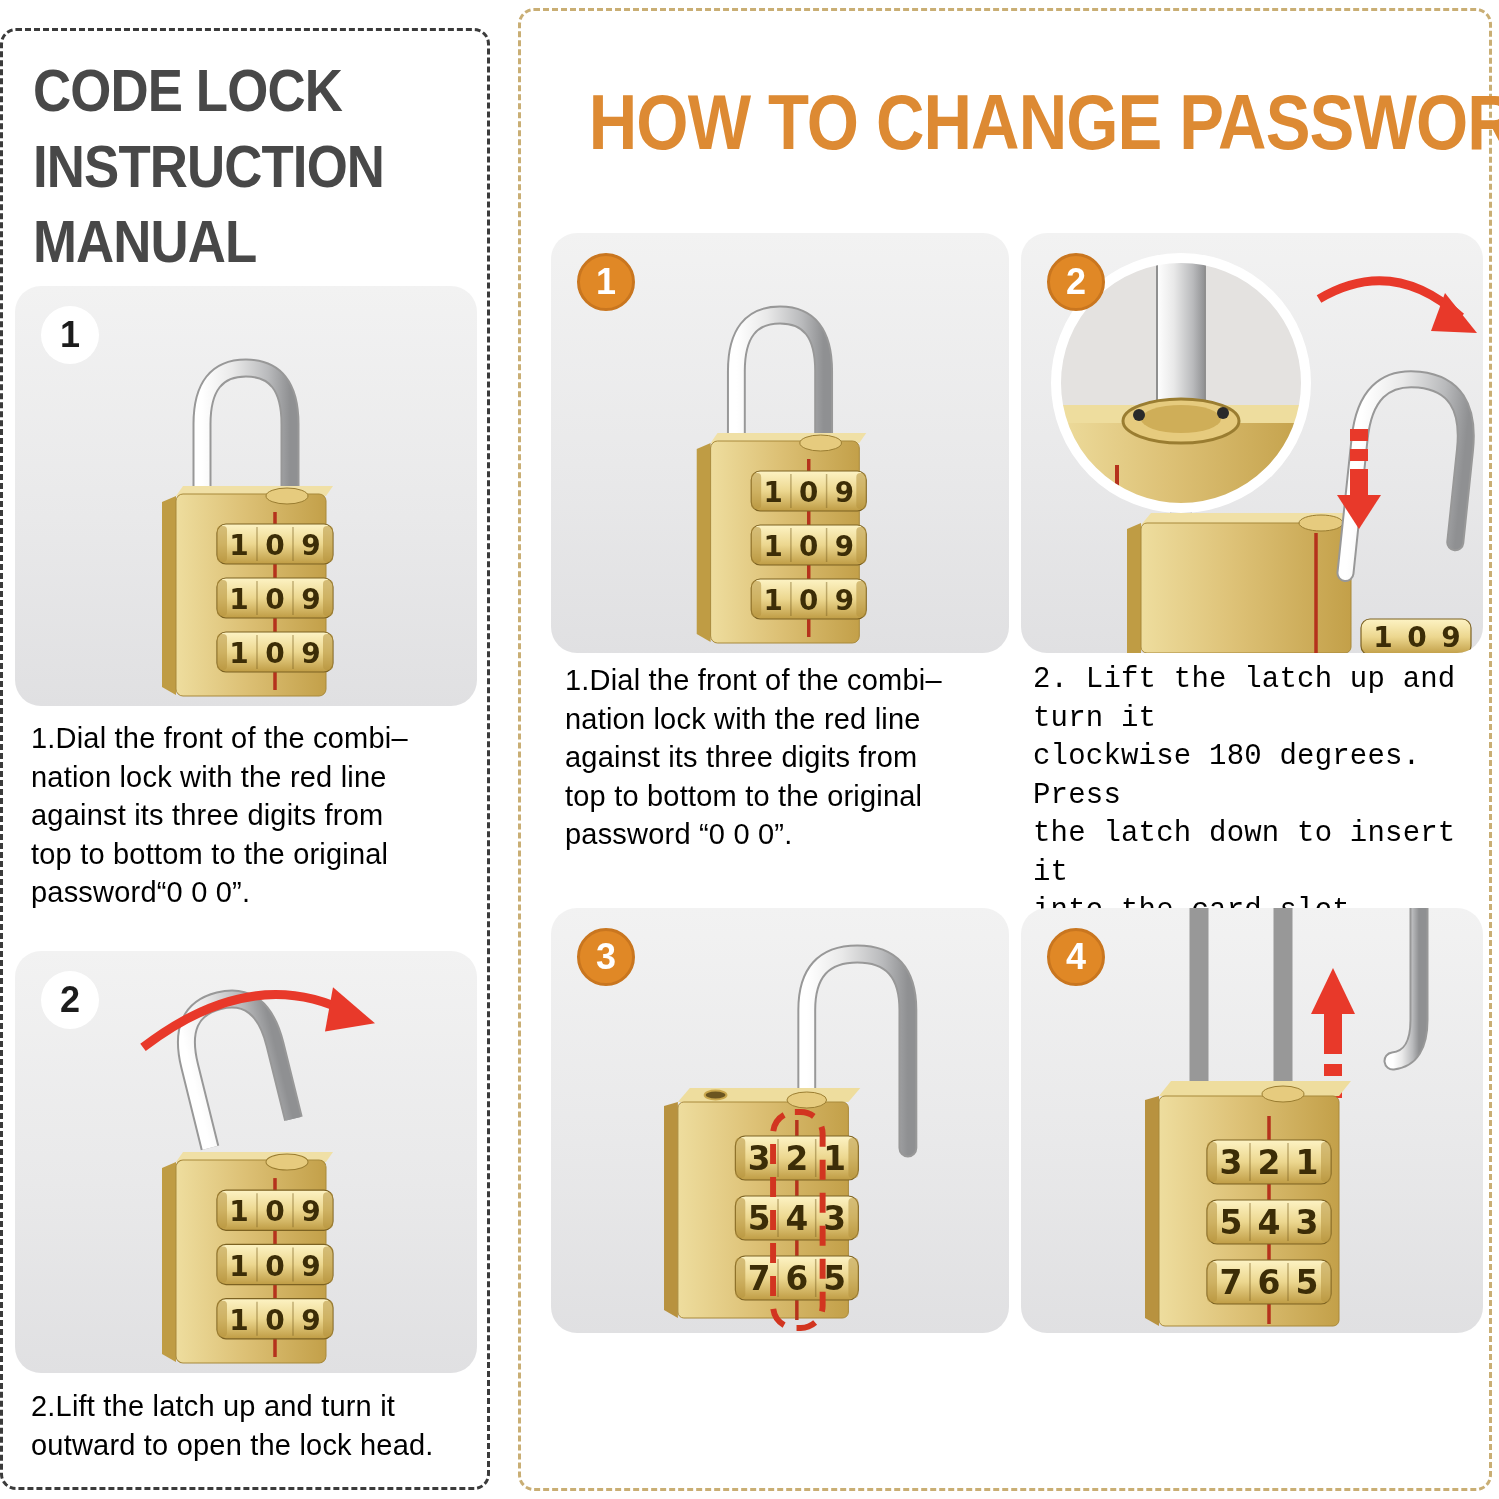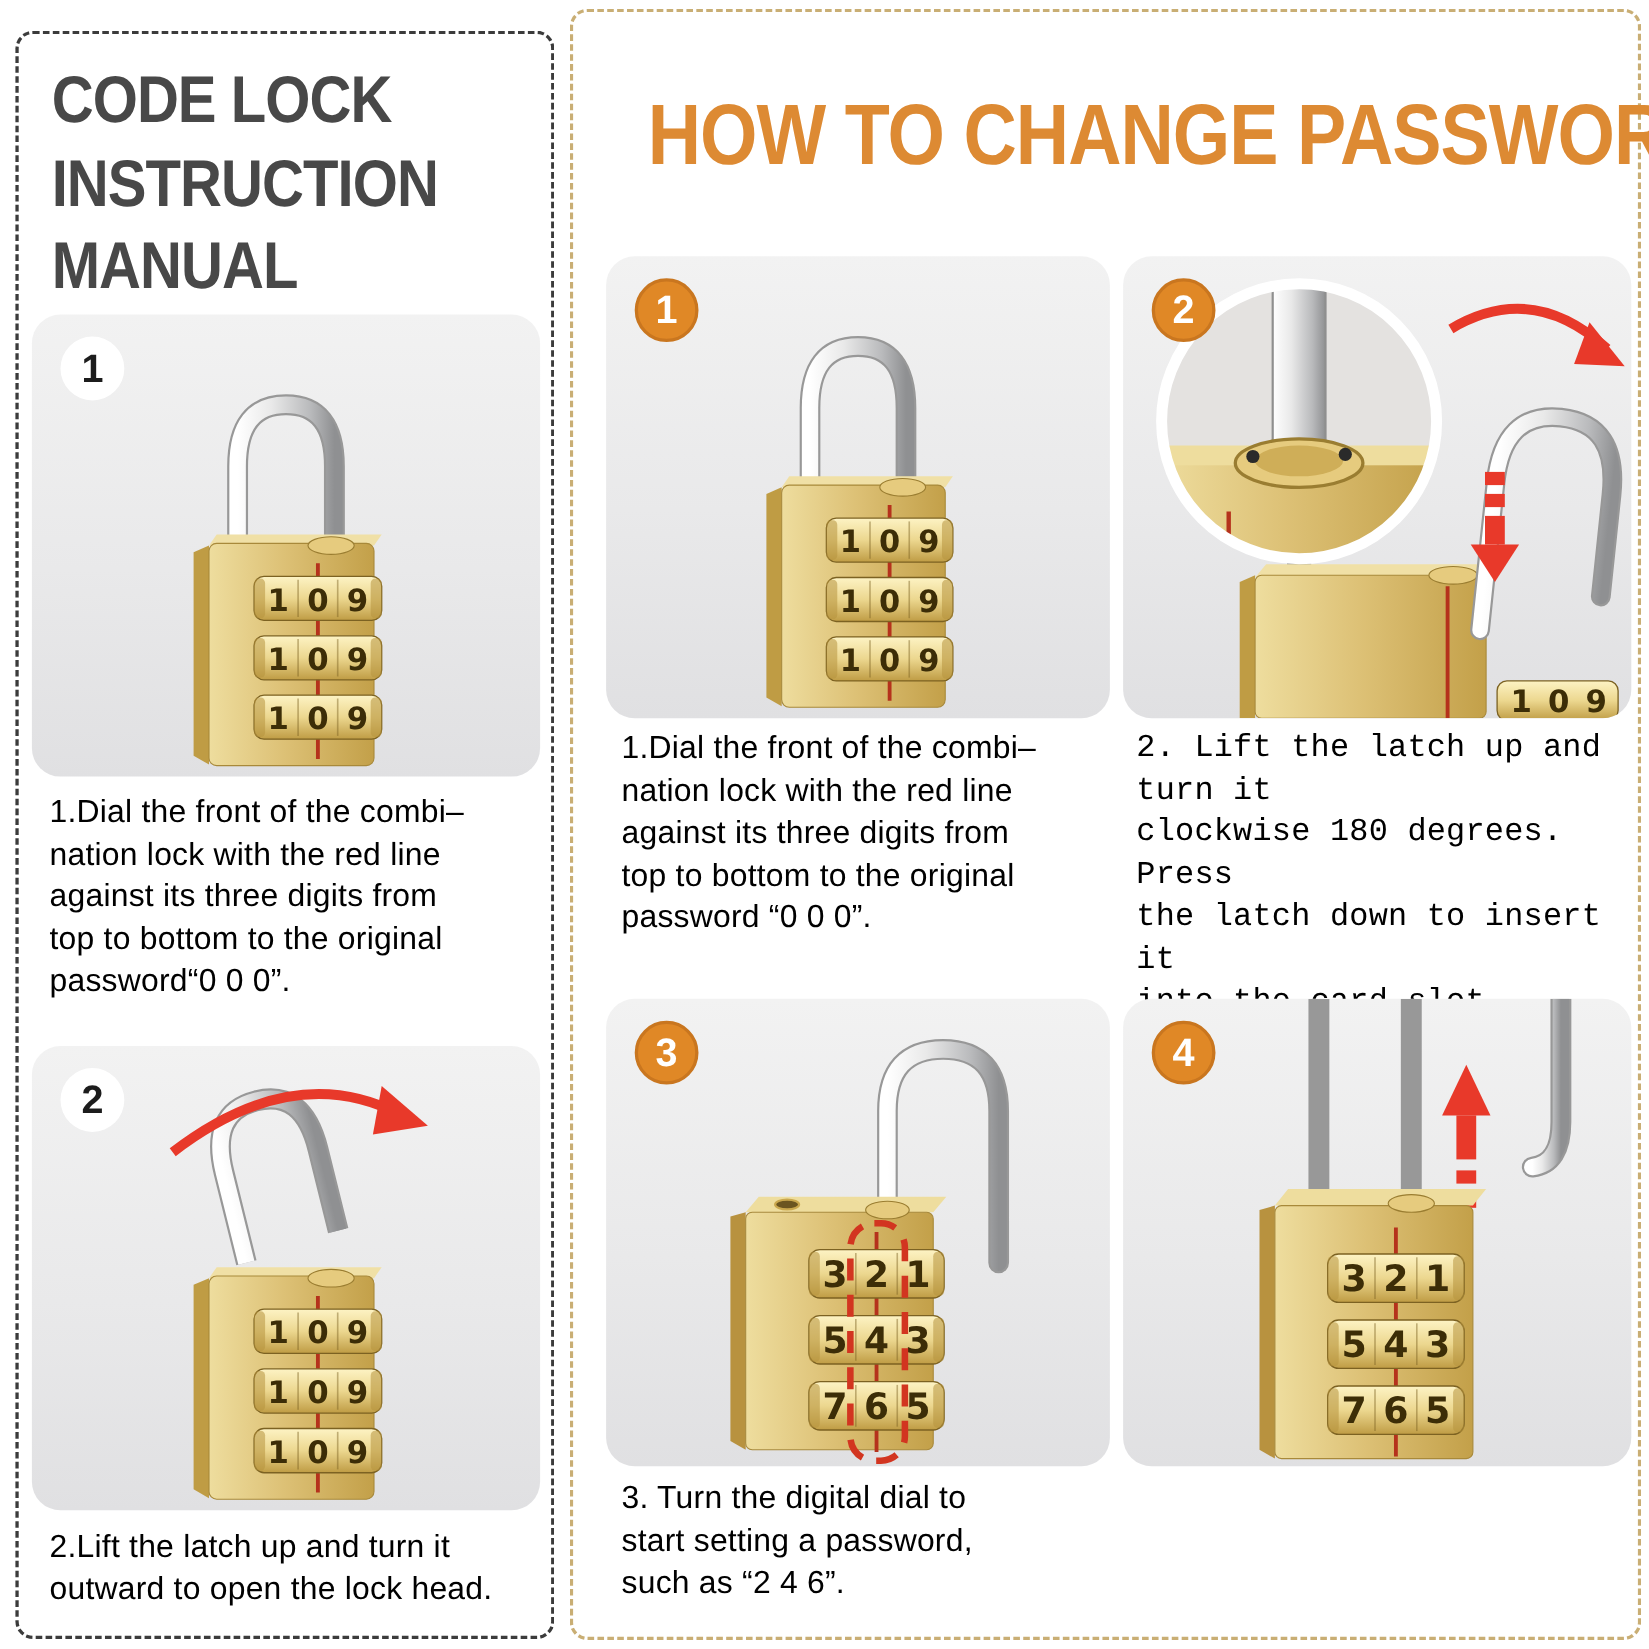--- a/index.html
+++ b/index.html
@@ -1,21 +1,21 @@
 <!DOCTYPE html>
 <html><head>
 <meta charset="utf-8">
 <style>
   html,body{margin:0;padding:0;}
   body{
     width:1499px;height:1499px;position:relative;background:#ffffff;
     font-family:"Liberation Sans", sans-serif;overflow:hidden;
   }
   .panel{position:absolute;box-sizing:border-box;border-radius:16px;}
-  .panel-left{left:14px;top:28px;width:490px;height:1462px;border:3px dashed #3b3b3b;}
+  .panel-left{left:0;top:28px;width:490px;height:1462px;border:3px dashed #3b3b3b;}
   .panel-right{left:518px;top:8px;width:974px;height:1483px;border:3px dashed #c9ae74;}
 
   .left-title{
     position:absolute;left:30px;top:22px;width:460px;
     font-size:60px;font-weight:800;color:#484848;line-height:1.26;
     letter-spacing:-1px;white-space:pre-line;
     transform:scaleX(0.88);transform-origin:0 0;
   }
   .right-title{
     position:absolute;left:0;top:66px;width:100%;text-align:center;
@@ -377,16 +377,13 @@
         <line class="sep" x1="229" y1="355" x2="229" y2="393"></line>
           <line class="sep" x1="267" y1="355" x2="267" y2="393"></line>
         <text class="digit digit-lg" x="210" y="386">7</text>
         <text class="digit digit-lg" x="248" y="386">6</text>
         <text class="digit digit-lg" x="286" y="386">5</text>
       </g>
     </svg>
     <div class="badge badge-orange">4</div>
   </div>
 
-  <div class="caption" style="left:44px;top:1332px;width:450px;">3. Turn the digital dial to
-start setting a password,
-such as “2 4 6”.</div>
 </div>
 
 </body></html>

